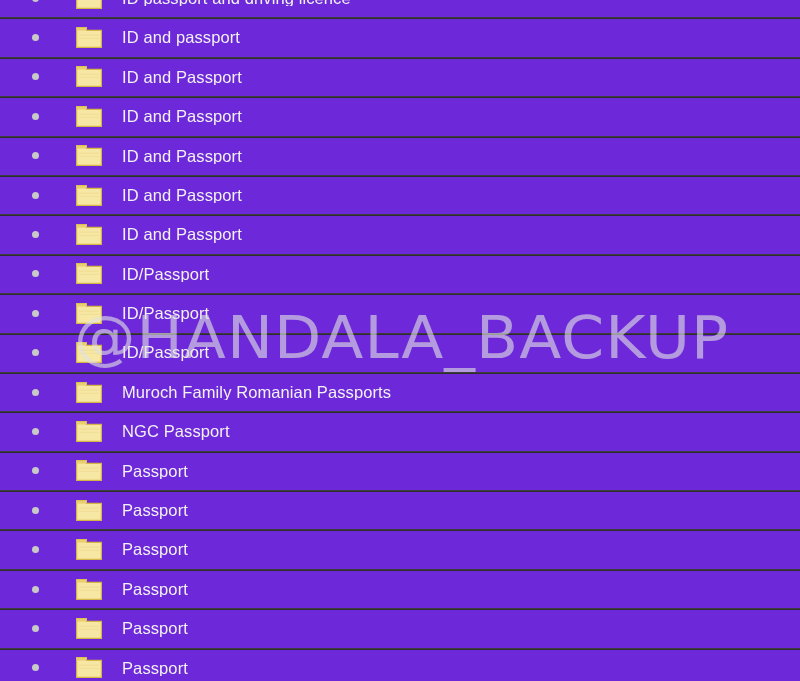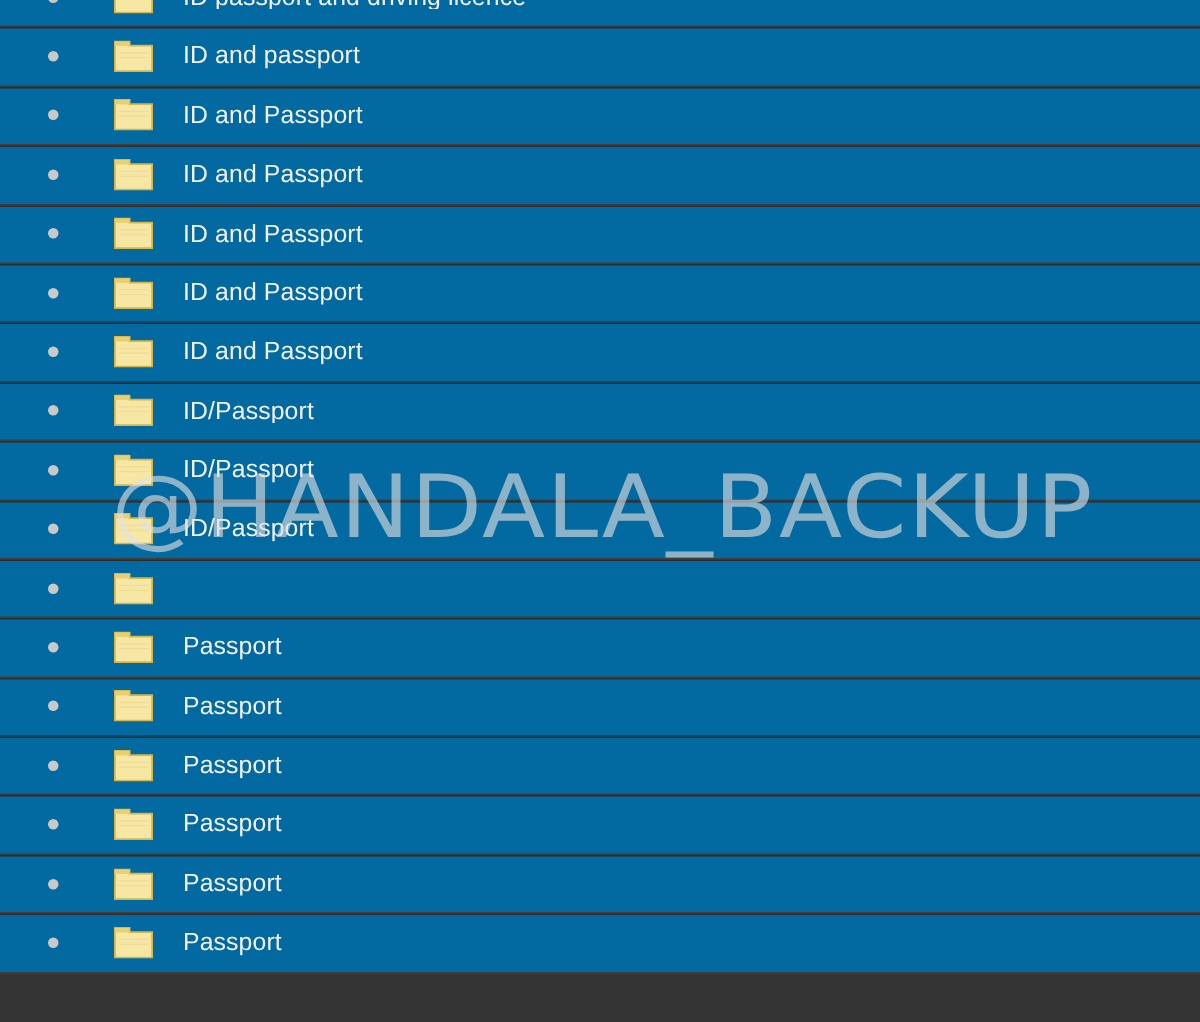--- a/index.html
+++ b/index.html
@@ -34,21 +34,21 @@
     padding: 0;
   }
 
   .row {
     position: relative;
     height: 39.4px;
     box-sizing: border-box;
     border-bottom: 1px solid #3d3d3d;
     display: flex;
     align-items: center;
-    background: #0369a1;
+    background: #6d28d9;
   }
   .row::before {
     content: "";
     position: absolute;
     left: 0; right: 0; top: 0;
     height: 1px;
     background: #2d2d2d;
   }
 
   .bullet-cell {
@@ -270,20 +270,35 @@
       <span class="bullet"></span>
     </span>
     <span class="icon-cell">
       <svg class="folder-icon" viewBox="0 0 26 21">
         <path d="M0.6 0.6 H10.4 V3.4 H25.4 V20.4 H0.6 Z" fill="#f7e7a4" stroke="#d7b648" stroke-width="1.2" stroke-linejoin="miter"></path>
         <rect x="0.6" y="0.6" width="9.8" height="3.0" fill="#e8cf72"></rect>
         <line x1="3" y1="8.2" x2="23" y2="8.2" stroke="#eddc92" stroke-width="0.9"></line>
         <line x1="3" y1="11.4" x2="23" y2="11.4" stroke="#eddc92" stroke-width="0.9"></line>
       </svg>
     </span>
+    <span class="label">Muroch Family Romanian Passports</span>
+  </li>
+      <li class="row">
+    <span class="bullet-cell">
+      <span class="bullet"></span>
+    </span>
+    <span class="icon-cell">
+      <svg class="folder-icon" viewBox="0 0 26 21">
+        <path d="M0.6 0.6 H10.4 V3.4 H25.4 V20.4 H0.6 Z" fill="#f7e7a4" stroke="#d7b648" stroke-width="1.2" stroke-linejoin="miter"></path>
+        <rect x="0.6" y="0.6" width="9.8" height="3.0" fill="#e8cf72"></rect>
+        <line x1="3" y1="8.2" x2="23" y2="8.2" stroke="#eddc92" stroke-width="0.9"></line>
+        <line x1="3" y1="11.4" x2="23" y2="11.4" stroke="#eddc92" stroke-width="0.9"></line>
+      </svg>
+    </span>
+    <span class="label">NGC Passport</span>
   </li>
       <li class="row">
     <span class="bullet-cell">
       <span class="bullet"></span>
     </span>
     <span class="icon-cell">
       <svg class="folder-icon" viewBox="0 0 26 21">
         <path d="M0.6 0.6 H10.4 V3.4 H25.4 V20.4 H0.6 Z" fill="#f7e7a4" stroke="#d7b648" stroke-width="1.2" stroke-linejoin="miter"></path>
         <rect x="0.6" y="0.6" width="9.8" height="3.0" fill="#e8cf72"></rect>
         <line x1="3" y1="8.2" x2="23" y2="8.2" stroke="#eddc92" stroke-width="0.9"></line>

